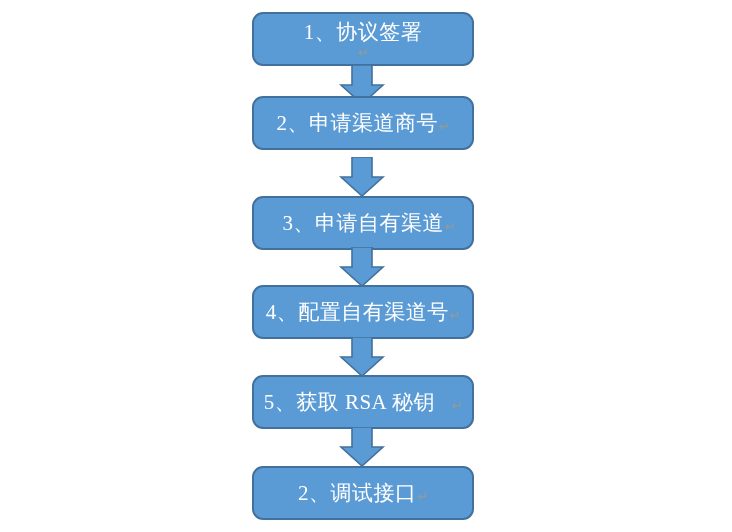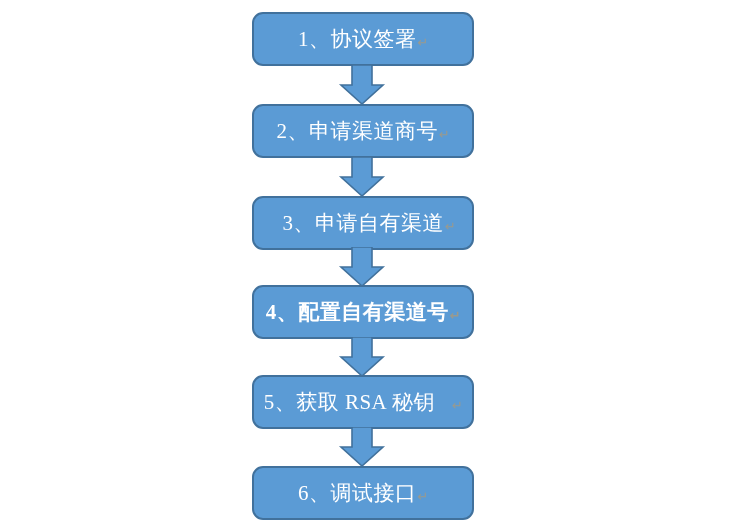--- a/index.html
+++ b/index.html
@@ -69,32 +69,32 @@
     display: block;
     width: 52px;
     height: 40px;
   }
 </style>
 </head>
 <body>
 
 <div id="flow-canvas">
 
-  <div class="flow-node" style="top:12px;">
+  <div class="flow-node" style="top:12px;flex-direction:column;">
     <span class="node-label">1、协议签署</span>
       <span class="pilcrow">↵</span>
   </div>
 
   <div class="flow-arrow" style="top:65px;">
     <svg viewBox="0 0 52 40" xmlns="http://www.w3.org/2000/svg">
       <polygon points="16,0 36,0 36,20 47,20 26,39 5,20 16,20" fill="#5b9bd5" stroke="#41719c" stroke-width="1.6" stroke-linejoin="miter"></polygon>
     </svg>
   </div>
 
-  <div class="flow-node" style="top:104px;">
+  <div class="flow-node" style="top:96px;">
     <span class="node-label">2、申请渠道商号</span>
       <span class="pilcrow">↵</span>
   </div>
 
   <div class="flow-arrow" style="top:157px;">
     <svg viewBox="0 0 52 40" xmlns="http://www.w3.org/2000/svg">
       <polygon points="16,0 36,0 36,20 47,20 26,39 5,20 16,20" fill="#5b9bd5" stroke="#41719c" stroke-width="1.6" stroke-linejoin="miter"></polygon>
     </svg>
   </div>
 
@@ -102,21 +102,21 @@
     <span class="node-label">3、申请自有渠道</span>
       <span class="pilcrow">↵</span>
   </div>
 
   <div class="flow-arrow" style="top:247px;">
     <svg viewBox="0 0 52 40" xmlns="http://www.w3.org/2000/svg">
       <polygon points="16,0 36,0 36,20 47,20 26,39 5,20 16,20" fill="#5b9bd5" stroke="#41719c" stroke-width="1.6" stroke-linejoin="miter"></polygon>
     </svg>
   </div>
 
-  <div class="flow-node" style="top:285px;font-weight:bold;">
+  <div class="flow-node" style="top:285px;">
     <span class="node-label">4、配置自有渠道号</span>
       <span class="pilcrow">↵</span>
   </div>
 
   <div class="flow-arrow" style="top:337px;">
     <svg viewBox="0 0 52 40" xmlns="http://www.w3.org/2000/svg">
       <polygon points="16,0 36,0 36,20 47,20 26,39 5,20 16,20" fill="#5b9bd5" stroke="#41719c" stroke-width="1.6" stroke-linejoin="miter"></polygon>
     </svg>
   </div>
 
@@ -125,17 +125,17 @@
       <span class="pilcrow">↵</span>
   </div>
 
   <div class="flow-arrow" style="top:427px;">
     <svg viewBox="0 0 52 40" xmlns="http://www.w3.org/2000/svg">
       <polygon points="16,0 36,0 36,20 47,20 26,39 5,20 16,20" fill="#5b9bd5" stroke="#41719c" stroke-width="1.6" stroke-linejoin="miter"></polygon>
     </svg>
   </div>
 
   <div class="flow-node" style="top:466px;">
-    <span class="node-label">6、调试接口</span>
+    <span class="node-label">2、调试接口</span>
       <span class="pilcrow">↵</span>
   </div>
 
 </div>
 
 </body></html>

